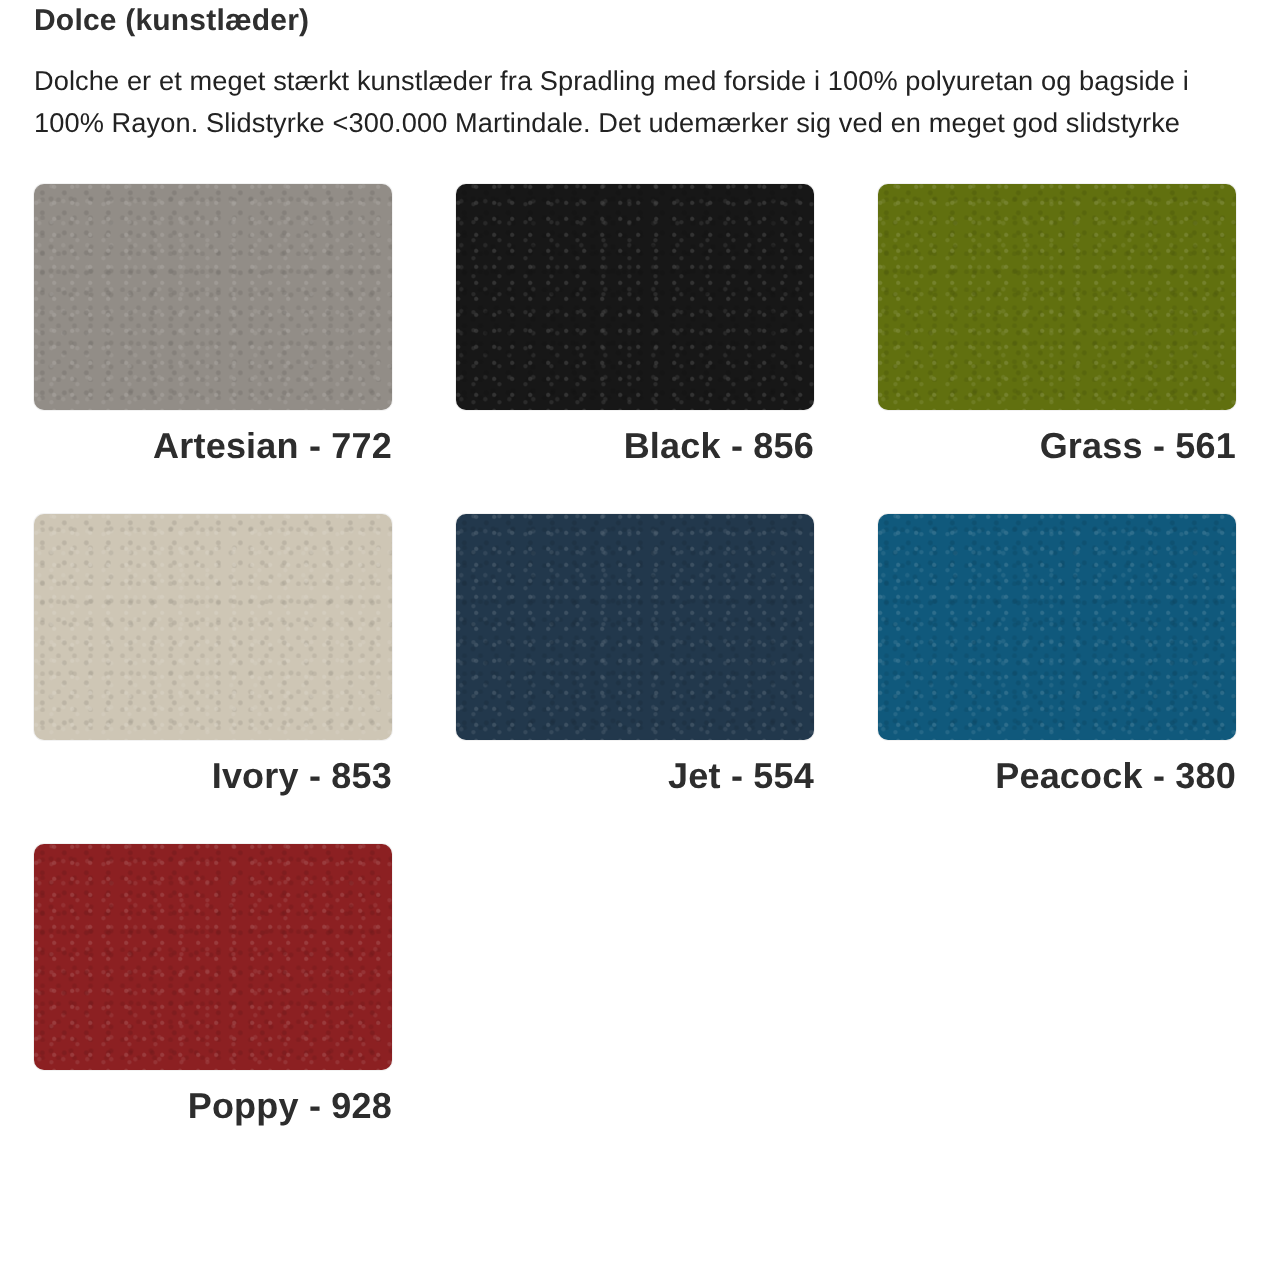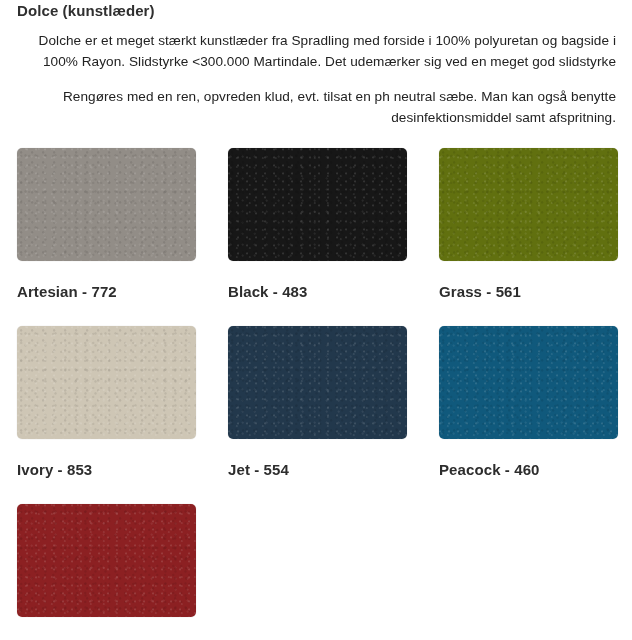--- a/index.html
+++ b/index.html
@@ -35,21 +35,20 @@
     letter-spacing: 0.1px;
   }
 
   
   .desc {
     font-size: 13.6px;
     line-height: 21px;
     color: #222222;
     margin: 0;
     letter-spacing: 0.05px;
-    text-align: right;
   }
   .desc.first { padding-top: 10px; }
   .desc.second { padding-top: 14px; }
 
   
   .swatch-grid {
     margin-top: 20px;
     display: grid;
     grid-template-columns: repeat(3, 179px);
     column-gap: 32px;
@@ -81,71 +80,71 @@
       radial-gradient(circle at 12% 18%, rgba(255,255,255,0.55) 0.7px, transparent 1.4px),
       radial-gradient(circle at 38% 44%, rgba(0,0,0,0.40) 0.8px, transparent 1.6px),
       radial-gradient(circle at 67% 12%, rgba(255,255,255,0.40) 0.7px, transparent 1.4px),
       radial-gradient(circle at 85% 62%, rgba(0,0,0,0.35) 0.8px, transparent 1.6px),
       radial-gradient(circle at 22% 78%, rgba(255,255,255,0.35) 0.7px, transparent 1.5px),
       radial-gradient(circle at 53% 88%, rgba(0,0,0,0.30) 0.8px, transparent 1.6px);
     background-size: 9px 8px, 11px 10px, 13px 9px, 10px 12px, 12px 11px, 8px 9px;
   }
 
   .swatch-label {
-    font-size: 15px;
+    font-size: 18px;
     font-weight: bold;
     color: #2d2d2d;
     line-height: 16px;
-    padding-top: 23px;
+    padding-top: 10px;
     white-space: nowrap;
     letter-spacing: 0.1px;
+    text-align: right;
   }
 </style>
 </head>
 <body style="background-color: rgb(255, 255, 255);">
 
 <div class="page">
 
   <h2 class="product-title">Dolce (kunstlæder)</h2>
 
   <p class="desc first">Dolche er et meget stærkt kunstlæder fra Spradling med forside i 100% polyuretan og bagside i 100% Rayon. Slidstyrke &lt;300.000 Martindale. Det udemærker sig ved en meget god slidstyrke</p>
 
-  <p class="desc second">Rengøres med en ren, opvreden klud, evt. tilsat en ph neutral sæbe. Man kan også benytte desinfektionsmiddel samt afspritning.</p>
 
   <div class="swatch-grid">
 
     <div class="swatch-cell">
       <div class="swatch-chip" style="background-color: rgb(146, 141, 135);"></div>
       <div class="swatch-label">Artesian - 772</div>
     </div>
 
     <div class="swatch-cell">
       <div class="swatch-chip" style="background-color: rgb(23, 23, 23);"></div>
-      <div class="swatch-label">Black - 483</div>
+      <div class="swatch-label">Black - 856</div>
     </div>
 
     <div class="swatch-cell">
       <div class="swatch-chip" style="background-color: rgb(97, 112, 15);"></div>
       <div class="swatch-label">Grass - 561</div>
     </div>
 
     <div class="swatch-cell">
       <div class="swatch-chip" style="background-color: rgb(206, 198, 181);"></div>
       <div class="swatch-label">Ivory - 853</div>
     </div>
 
     <div class="swatch-cell">
       <div class="swatch-chip" style="background-color: rgb(34, 56, 76);"></div>
       <div class="swatch-label">Jet - 554</div>
     </div>
 
 
     <div class="swatch-cell">
       <div class="swatch-chip" style="background-color: rgb(16, 89, 124);"></div>
-      <div class="swatch-label">Peacock - 460</div>
+      <div class="swatch-label">Peacock - 380</div>
     </div>
 
     <div class="swatch-cell">
       <div class="swatch-chip" style="background-color: rgb(140, 32, 34);"></div>
       <div class="swatch-label">Poppy - 928</div>
     </div>
 
   </div>
 </div>
 

